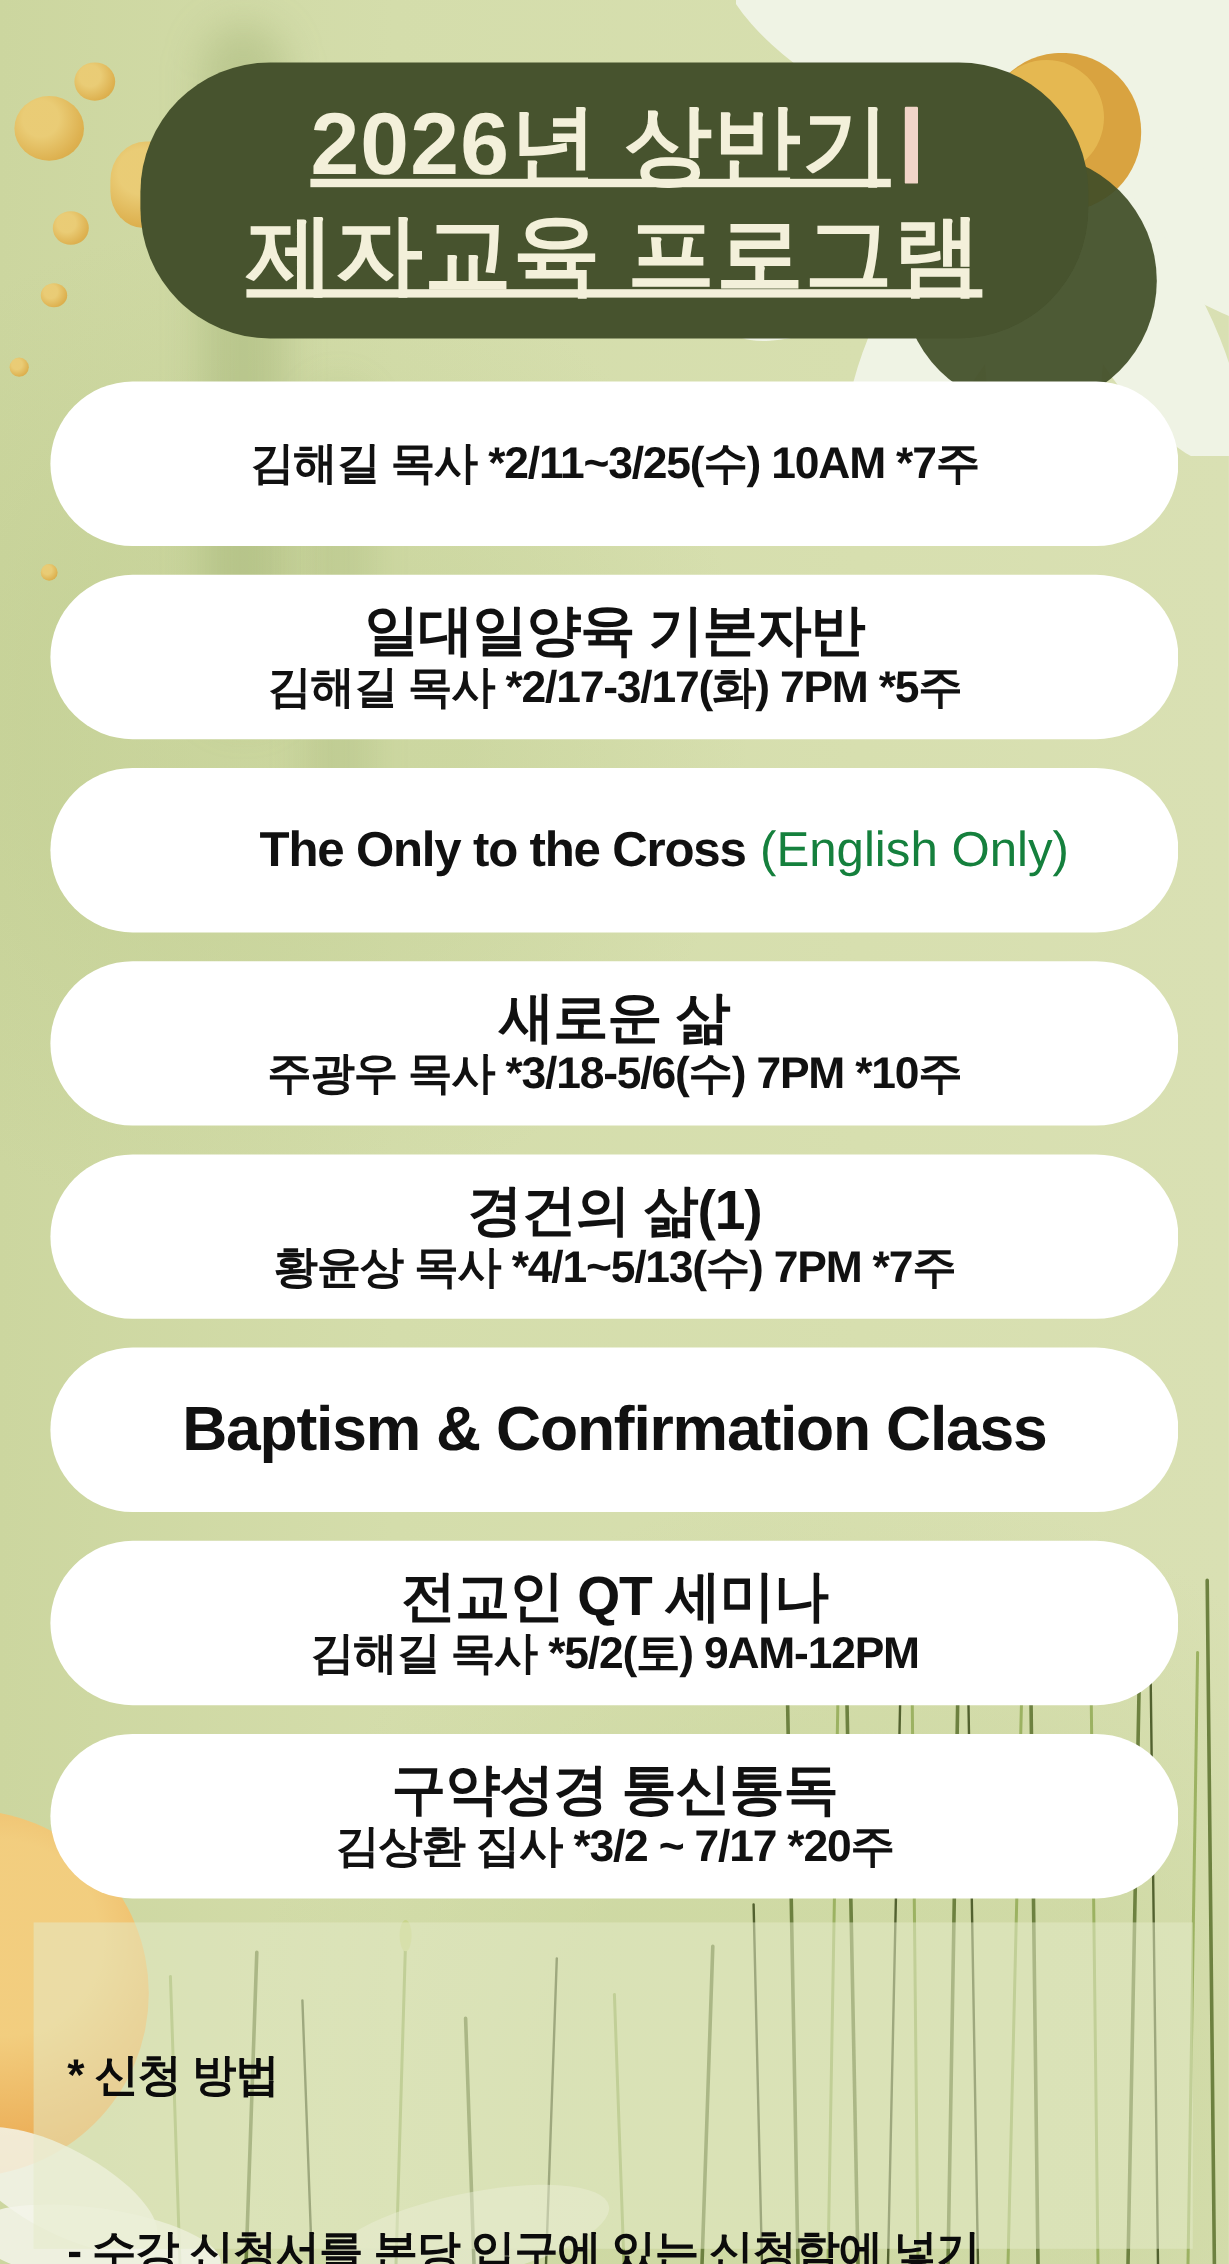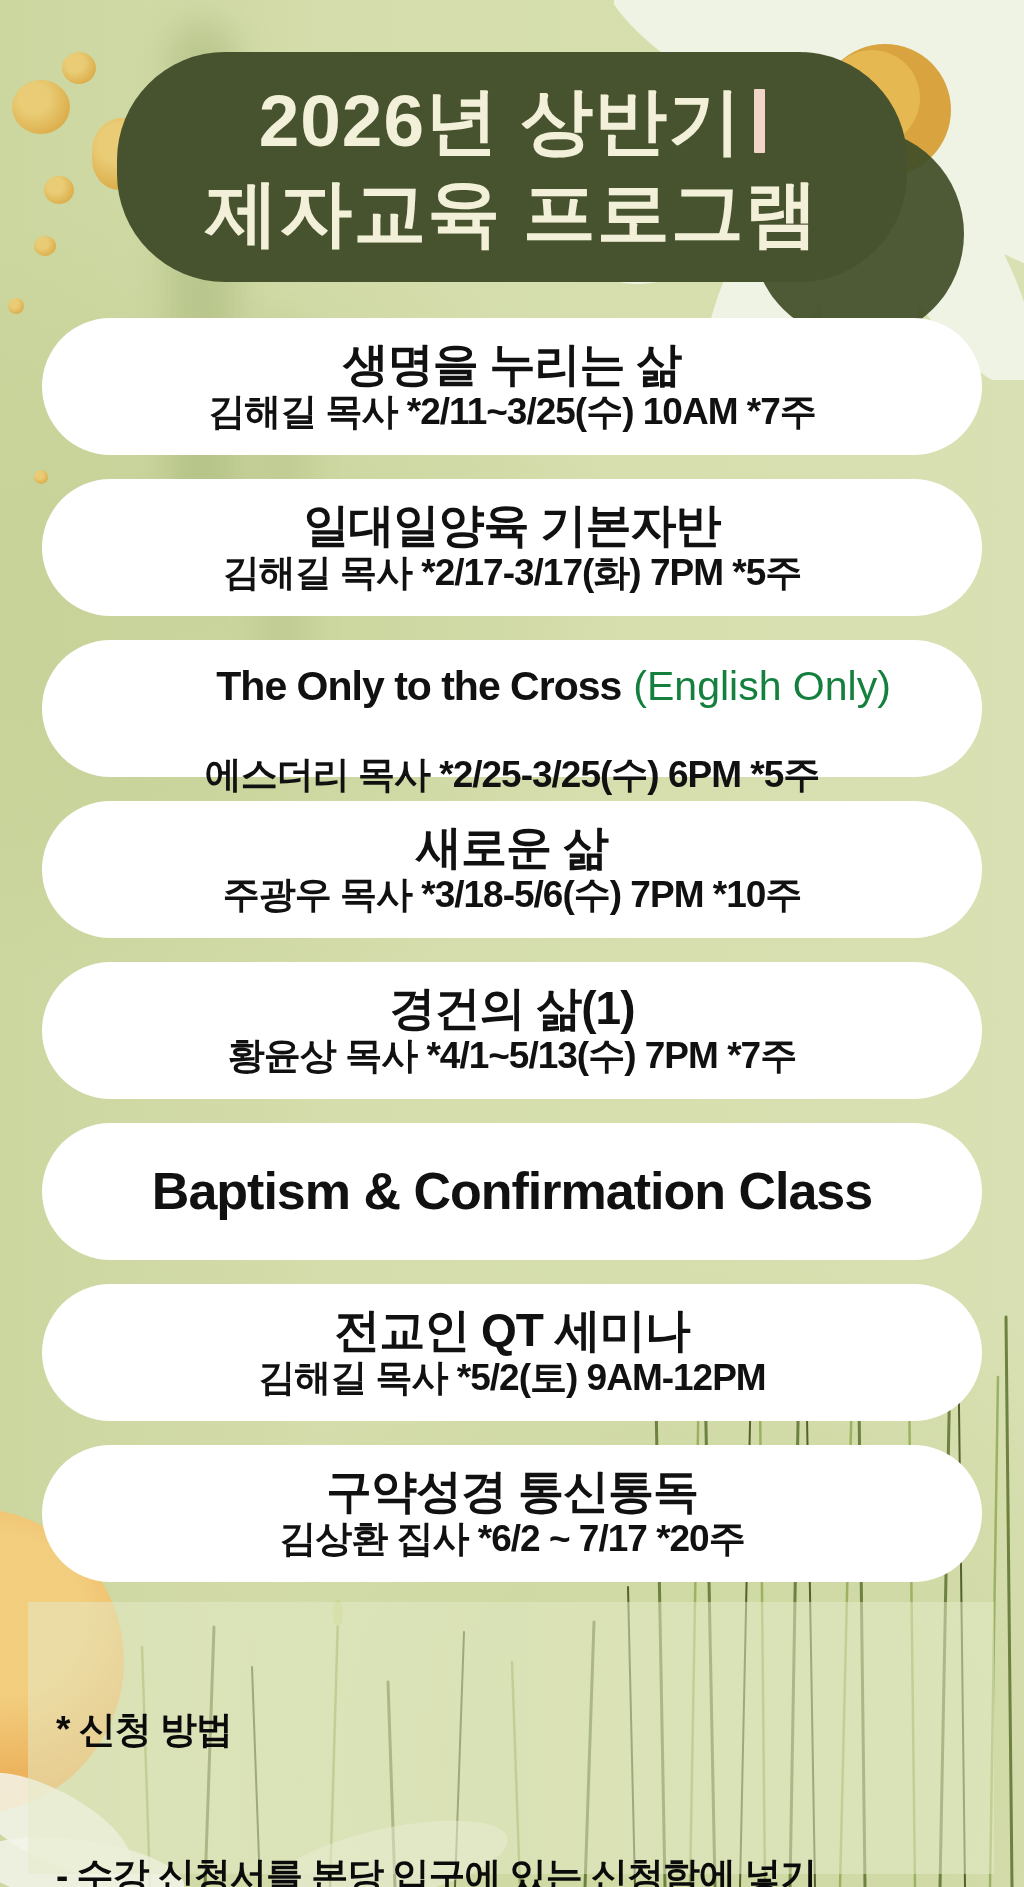--- a/index.html
+++ b/index.html
@@ -32,21 +32,21 @@
   .grass-svg{position:absolute;left:0;top:1287px;}
   .overlay-panel{position:absolute;left:28px;top:1602px;width:966px;height:272px;
     background:rgba(228,233,199,.52);}
   
   .header-banner{
     position:absolute;left:117px;top:52px;width:790px;height:230px;border-radius:108px;
     background:var(--header-bg,#47532e);
     display:flex;flex-direction:column;align-items:center;justify-content:center;gap:6px;
     color:var(--header-text,#f3f0da);
     font-weight:800;font-size:73px;letter-spacing:1px;line-height:1.18;
-    text-align:center;z-index:3;
+    text-align:center;z-index:3;text-decoration:underline;
   }
   .header-line{display:flex;align-items:center;justify-content:center;}
   .caret-bar{display:inline-block;width:11px;height:64px;background:#f2d5c8;margin-left:12px;border-radius:1px;}
   
   .pill-stack{
     position:absolute;left:42px;top:318px;width:940px;
     display:flex;flex-direction:column;gap:24px;z-index:3;
   }
   .pill{
     height:137px;background:var(--card-bg,#ffffff);border-radius:69px;
@@ -156,51 +156,49 @@
       <span>2026년 상반기</span>
       <span class="caret-bar"></span>
     </div>
     <div class="header-line">
       <span>제자교육 프로그램</span>
     </div>
   </div>
 
   <div class="pill-stack">
     <div class="pill">
-      <div class="pill-title">생명을 누리는 삶</div>
       <div class="pill-detail">김해길 목사 *2/11~3/25(수) 10AM *7주</div>
     </div>
     <div class="pill">
       <div class="pill-title">일대일양육 기본자반</div>
       <div class="pill-detail">김해길 목사 *2/17-3/17(화) 7PM *5주</div>
     </div>
     <div class="pill">
       <div class="pill-title pill-title-en">
         <span>The Only to the Cross</span><span class="pill-title-sub">(English Only)</span>
       </div>
-      <div class="pill-detail">에스더리 목사 *2/25-3/25(수) 6PM *5주</div>
     </div>
     <div class="pill">
       <div class="pill-title">새로운 삶</div>
       <div class="pill-detail">주광우 목사 *3/18-5/6(수) 7PM *10주</div>
     </div>
     <div class="pill">
       <div class="pill-title">경건의 삶(1)</div>
       <div class="pill-detail">황윤상 목사 *4/1~5/13(수) 7PM *7주</div>
     </div>
     <div class="pill">
       <div class="pill-title pill-title-en" style="font-size:52px;">Baptism &amp; Confirmation Class</div>
     </div>
     <div class="pill">
       <div class="pill-title">전교인 QT 세미나</div>
       <div class="pill-detail">김해길 목사 *5/2(토) 9AM-12PM</div>
     </div>
     <div class="pill">
       <div class="pill-title">구약성경 통신통독</div>
-      <div class="pill-detail">김상환 집사 *6/2 ~ 7/17 *20주</div>
+      <div class="pill-detail">김상환 집사 *3/2 ~ 7/17 *20주</div>
     </div>
   </div>
 
   <div class="instructions">
     <div class="instr-line">* 신청 방법</div>
     <div class="instr-line">- 수강 신청서를 본당 입구에 있는 신청함에 넣기</div>
     
     
     
   </div>

